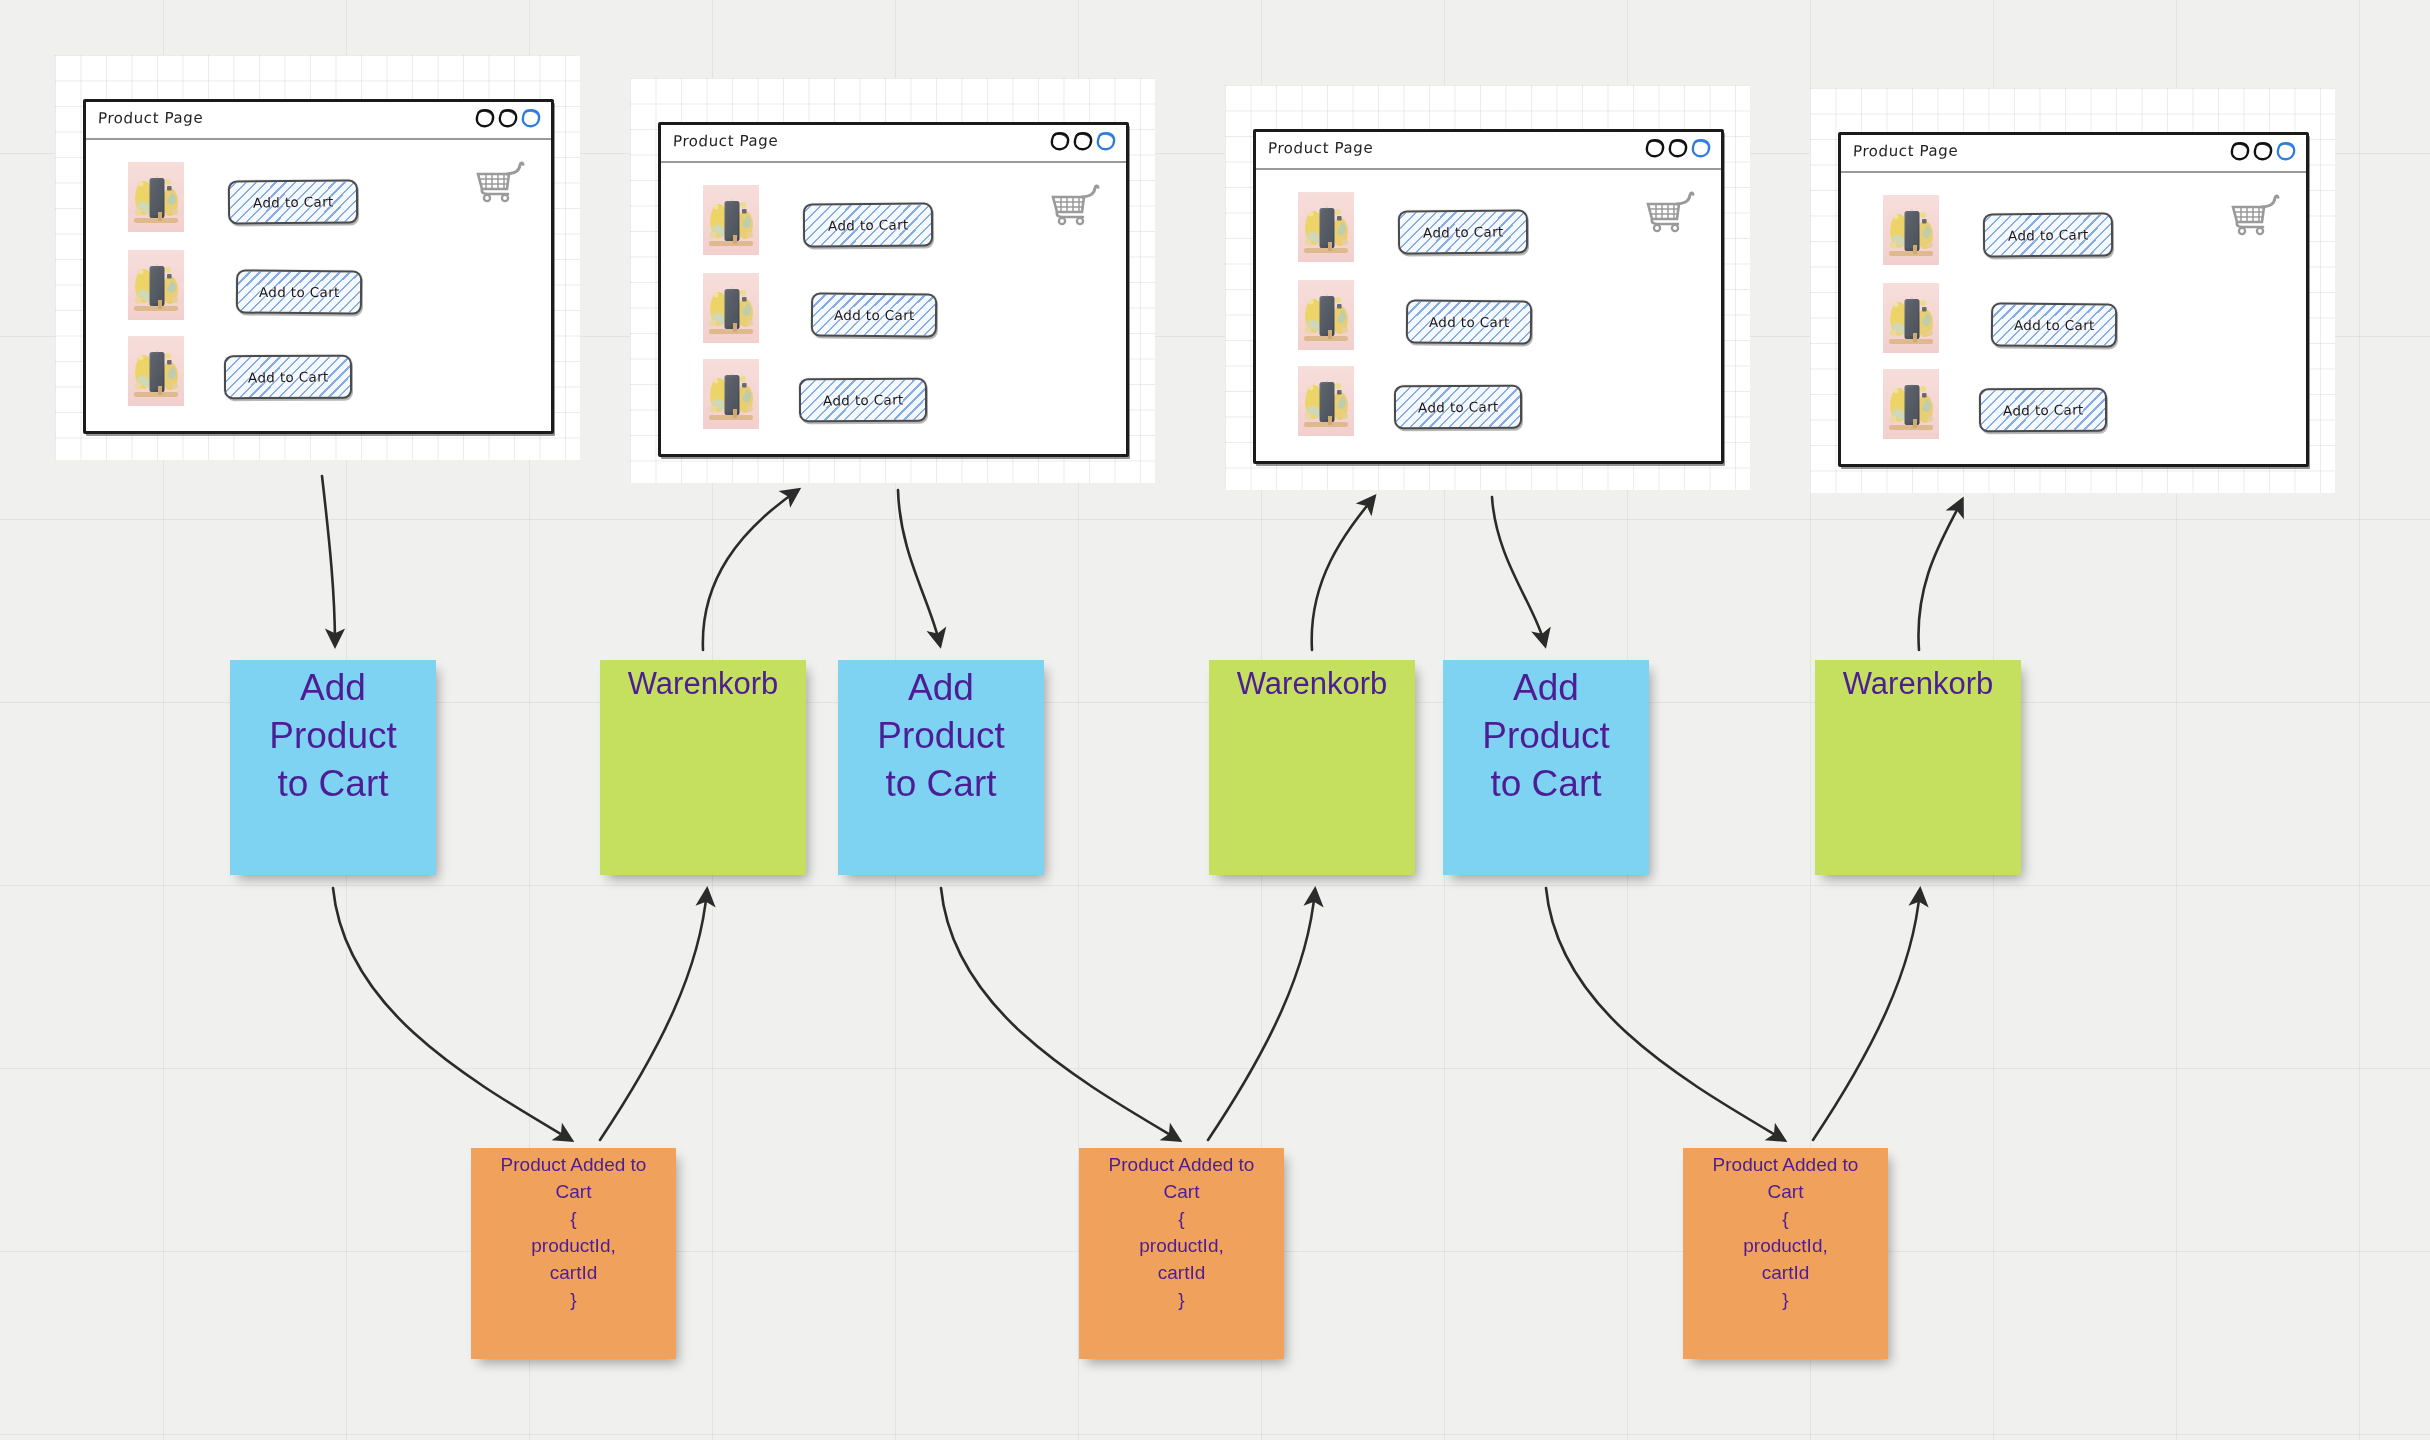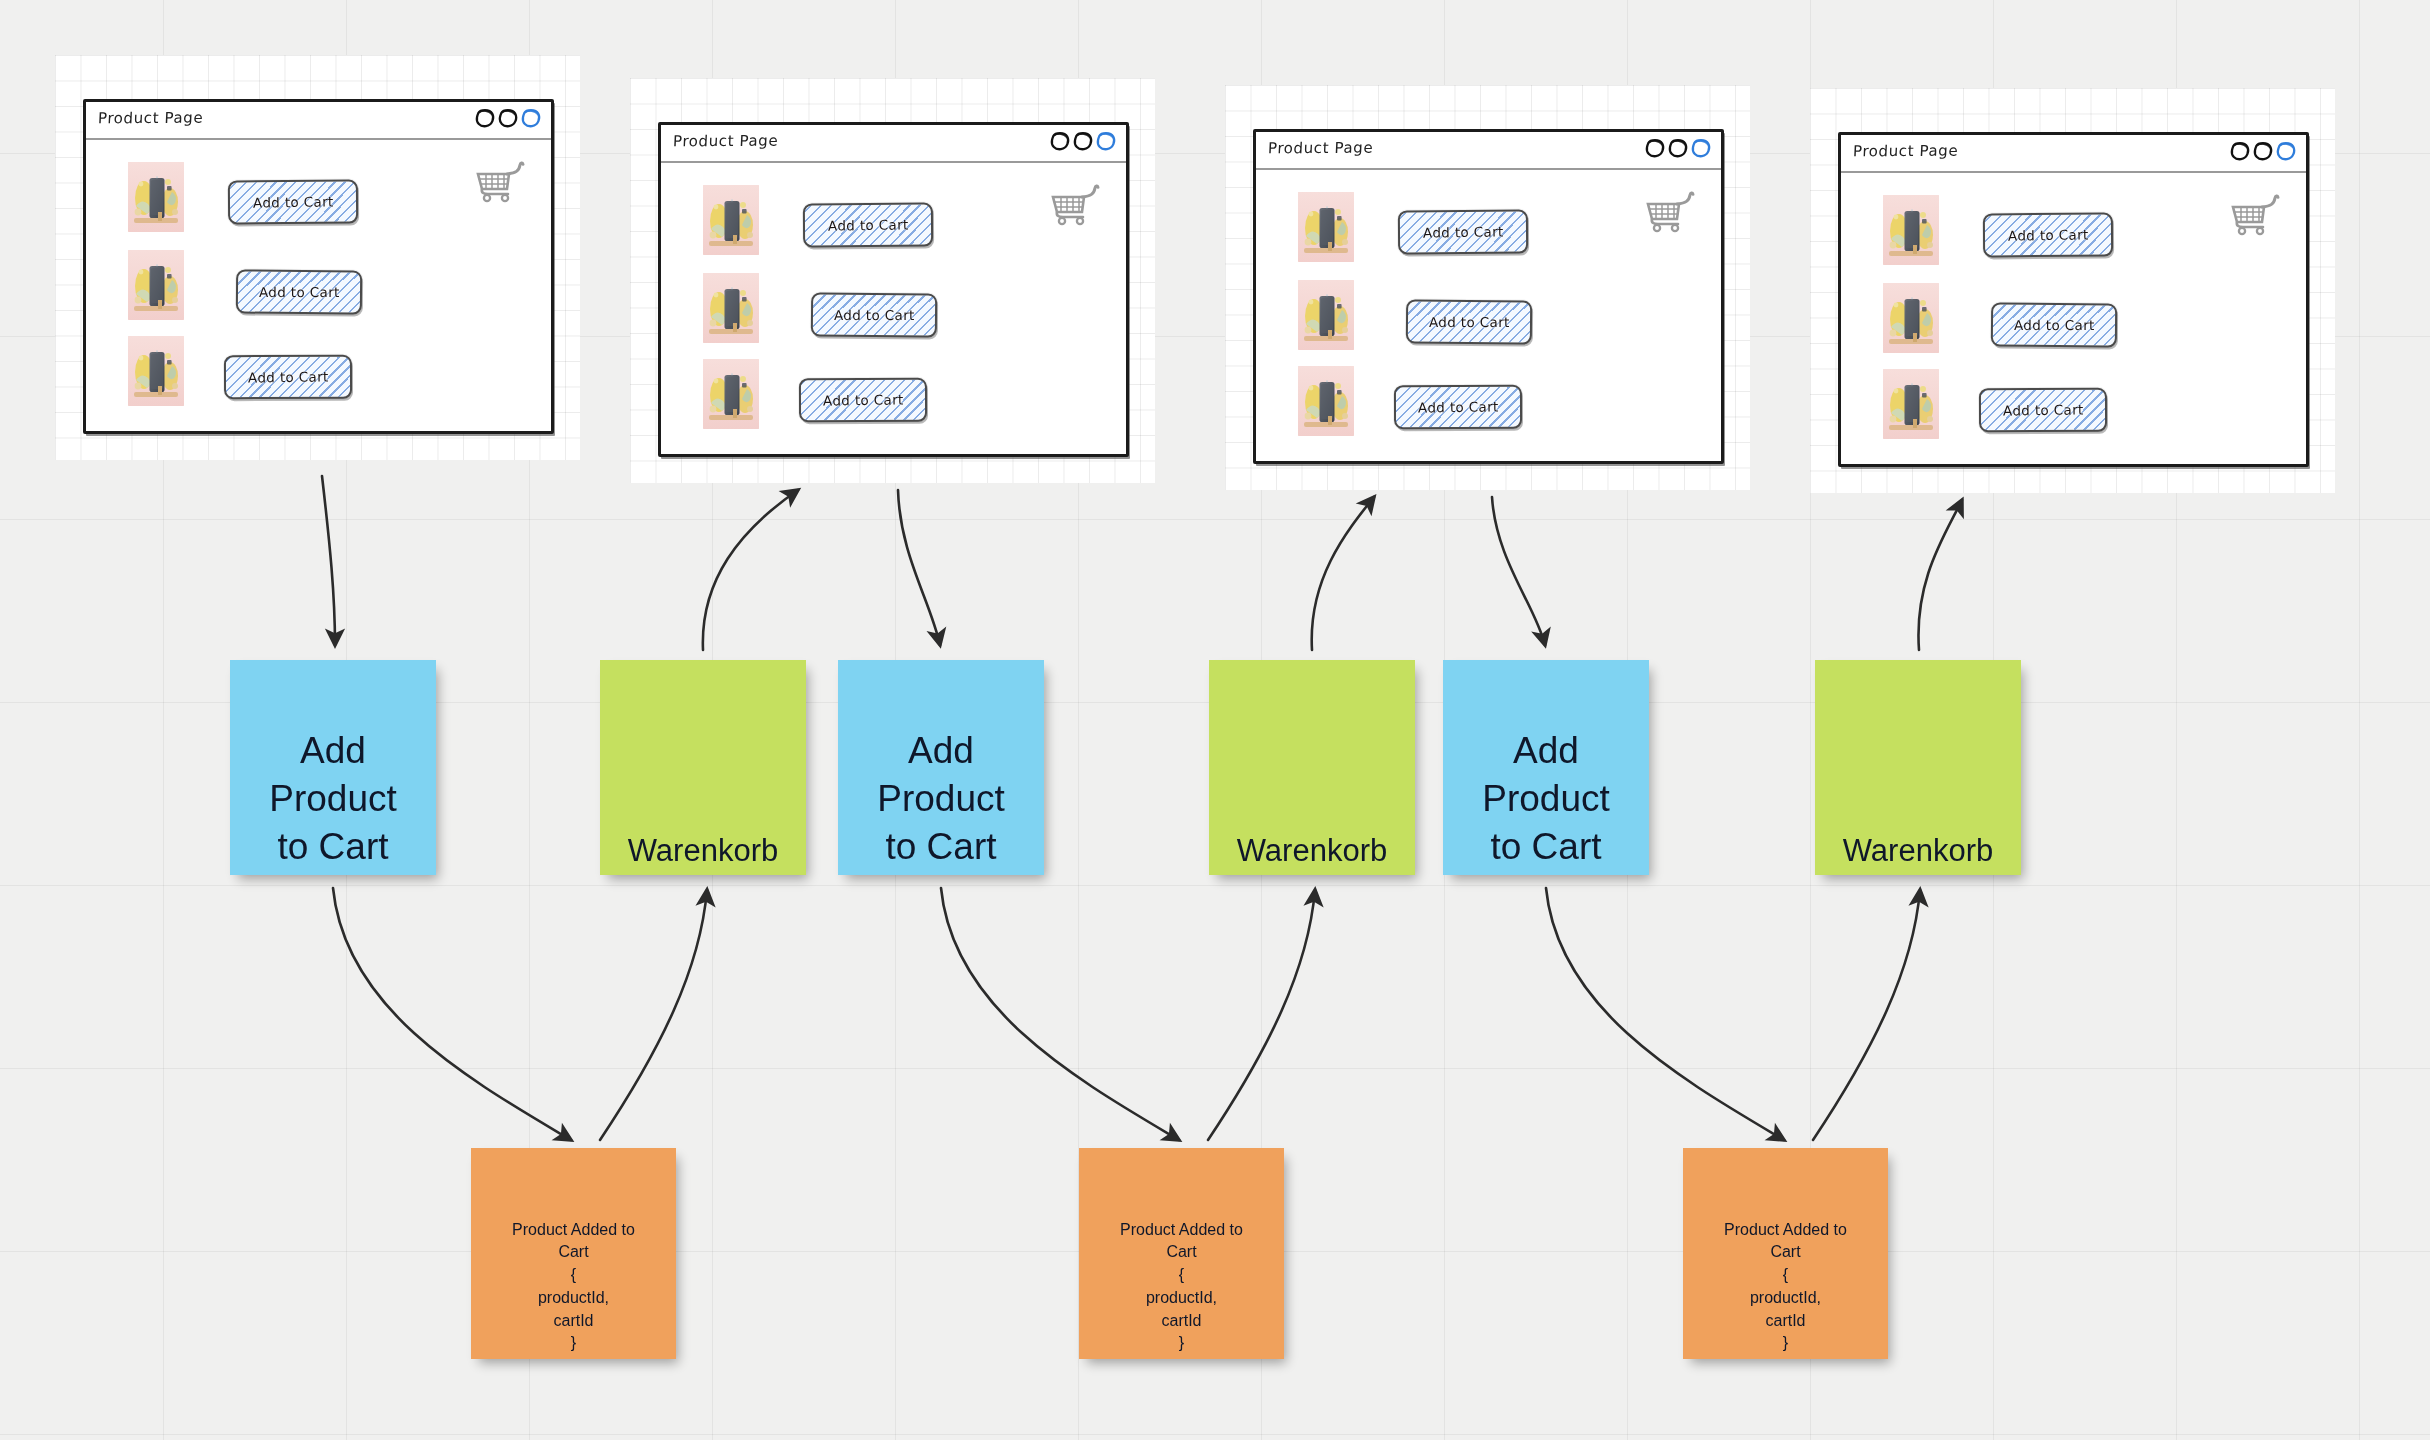--- a/index.html
+++ b/index.html
@@ -91,31 +91,31 @@
     text-shadow:0 0 2px #fff, 0 0 3px #fff;
     white-space:nowrap;
   }
 
   .wf-cart{position:absolute;width:50px;height:44px;}
   .wf-cart svg{display:block;width:100%;height:100%;}
 
   
   .note{
     position:absolute;
-    display:flex;align-items:flex-end;justify-content:center;
+    display:flex;align-items:flex-start;justify-content:center;
     text-align:center;
-    color:#0f172a;
+    color:#4c1d95;
     box-shadow:5px 7px 11px -3px rgba(0,0,0,.33);
     line-height:1.30;
     padding:4px 6px;
     box-sizing:border-box;
   }
   .note.blue{background:#7fd3f2;font-size:37px;}
   .note.green{background:#c5e05f;font-size:31px;}
-  .note.orange{background:#f0a15c;font-size:16px;line-height:1.42;}
+  .note.orange{background:#f0a15c;font-size:19px;line-height:1.42;}
   .note .txt{white-space:pre-line;}
 
   
   #arrows{position:absolute;inset:0;pointer-events:none;}
 </style>
 </head>
 <body>
 
 <div id="canvas"></div>
 

